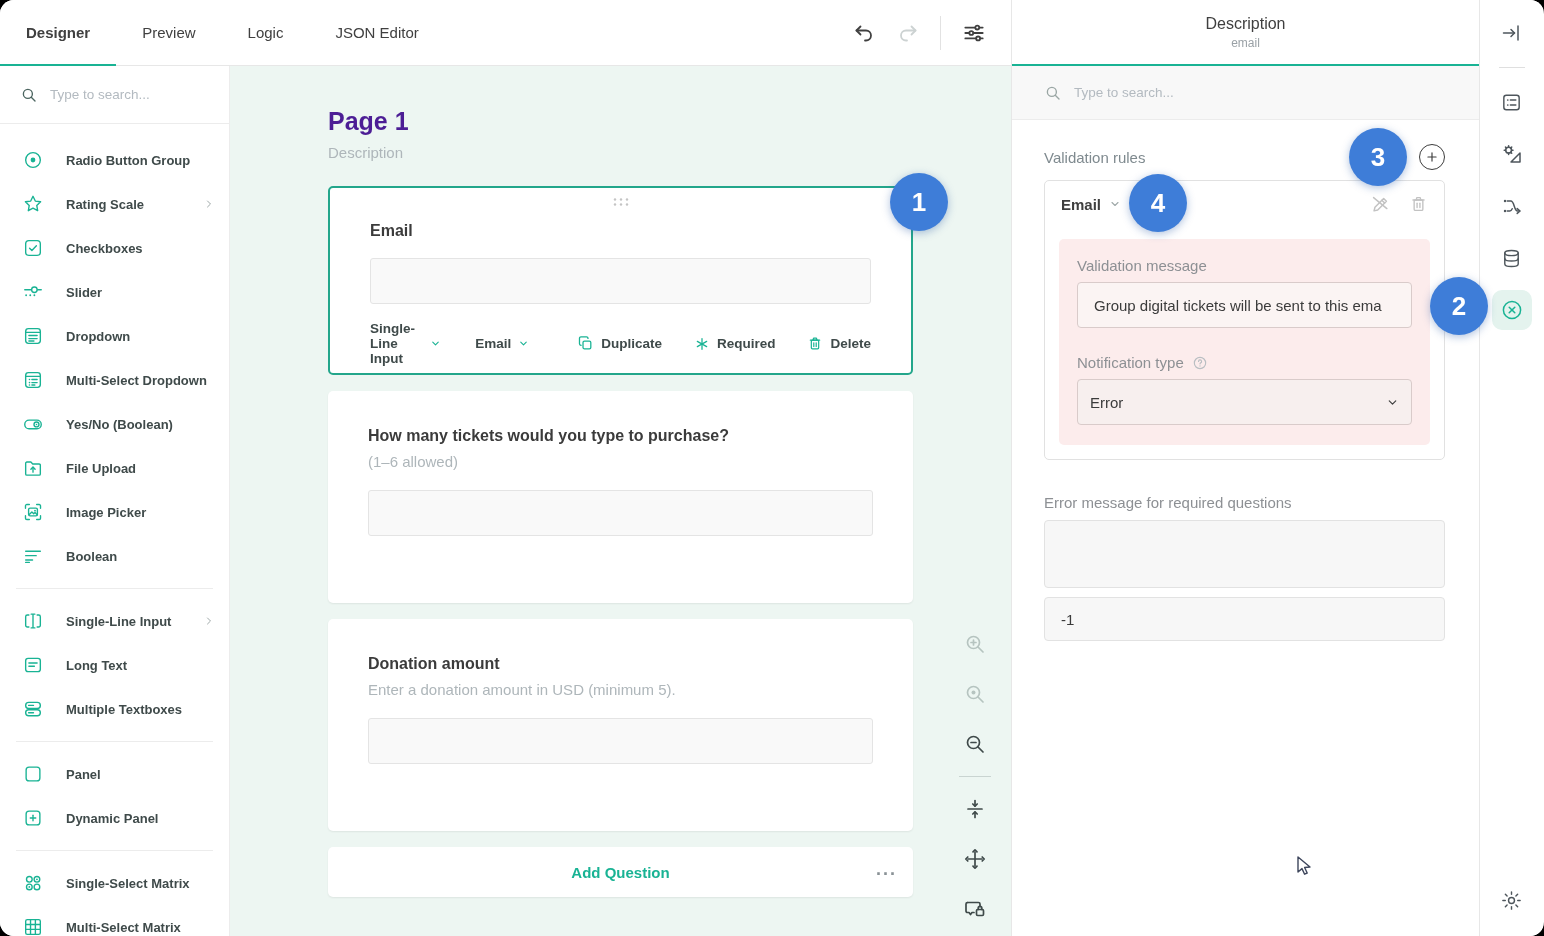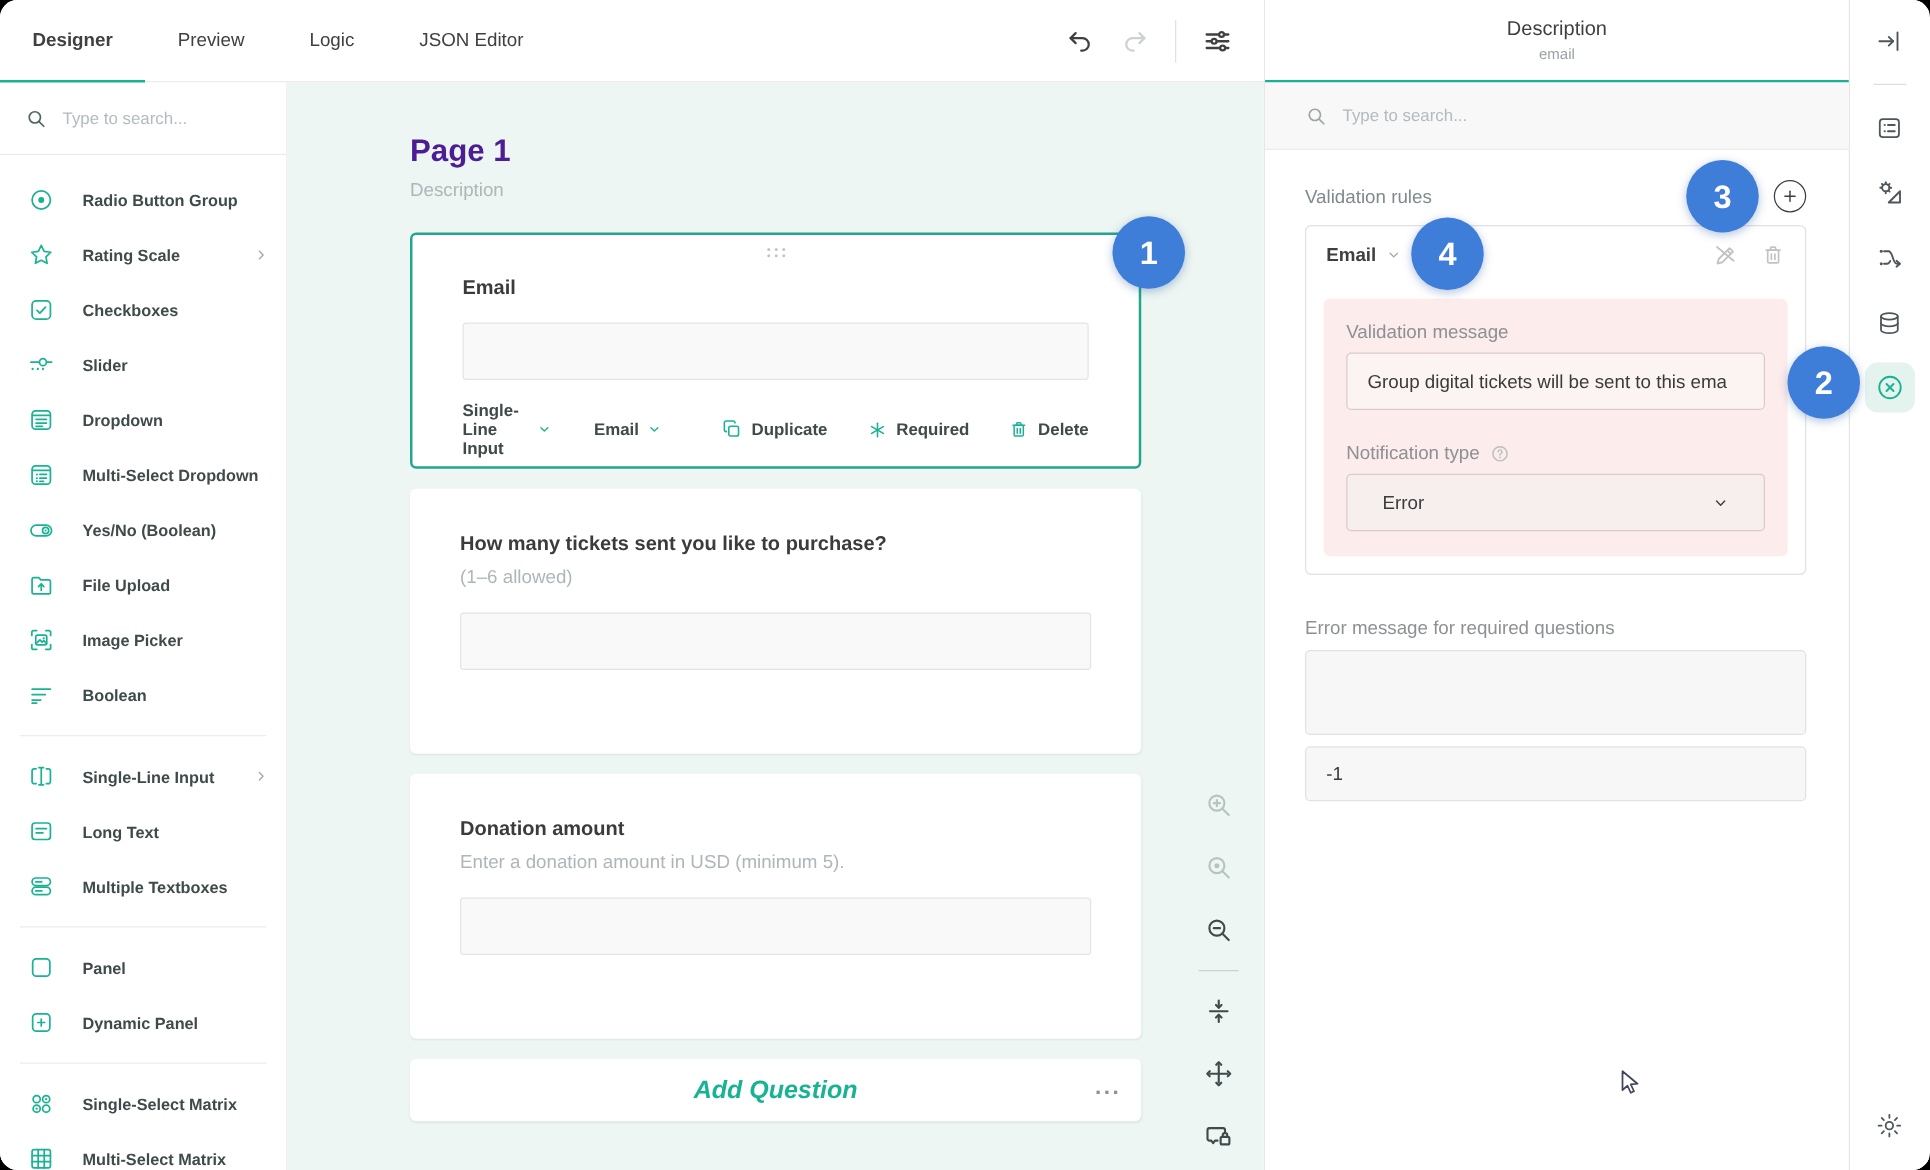--- a/index.html
+++ b/index.html
@@ -54,21 +54,21 @@
   .q-card.selected .q-title{padding-top:34px;}
   .q-desc{font-size:15px;color:var(--faint);margin-top:8px;}
   .q-input{height:46px;background:#f9f9f9;border:1px solid #e4e4e4;border-radius:3px;margin-top:20px;}
   .q-card.selected .q-input{margin-top:18px;}
   .q-footer{display:flex;align-items:center;margin-top:17px;font-size:13.5px;font-weight:700;color:#3f4a4a;}
   .qf-dd{display:flex;align-items:center;gap:7px;cursor:pointer;}
   .qf-dd .chev{color:var(--green);}
   .qf-btn{display:flex;align-items:center;gap:7px;cursor:pointer;color:#3f4a4a;}
   .qf-btn .qf-ic{color:var(--green);}
   .add-question{width:585px;height:50px;background:#fff;border-radius:5px;box-shadow:0 1px 2px rgba(0,0,0,.07);display:flex;align-items:center;justify-content:center;position:relative;margin-top:2px;cursor:pointer;}
-  .add-q-label{color:var(--green);font-weight:700;font-size:20px;font-style:italic;}
+  .add-q-label{color:var(--green);font-weight:700;font-size:15px;}
   .add-q-more{position:absolute;right:16px;top:12px;color:#8a9296;font-size:18px;letter-spacing:2px;font-weight:700;cursor:pointer;}
   .canvas-tools{position:absolute;top:566px;right:20px;display:flex;flex-direction:column;align-items:center;gap:26px;}
   .ct-btn{background:none;border:none;padding:0;cursor:pointer;color:#3f4a4a;}
   .ct-btn.disabled{color:#b6c4c0;}
   .ct-divider{width:32px;height:1px;background:#c9d4d1;margin:-6px 0;}
 
   
   .prop{width:468px;flex:none;display:flex;flex-direction:column;background:#fff;border-right:1px solid var(--border);}
   .prop-header{height:66px;flex:none;display:flex;flex-direction:column;align-items:center;justify-content:center;border-bottom:2px solid var(--green);}
   .prop-title{font-size:16px;color:#3f3f3f;}
@@ -80,21 +80,21 @@
   .rules-label{font-size:15px;color:#7f8a8f;}
   .plus-btn{width:26px;height:26px;border:1.5px solid #3d3d3d;border-radius:50%;background:none;display:flex;align-items:center;justify-content:center;cursor:pointer;color:#3d3d3d;}
   .rule-card{border:1px solid #e1e1e1;border-radius:5px;}
   .rule-head{display:flex;align-items:center;padding:12px 16px;height:46px;}
   .rule-type{font-size:15px;font-weight:700;color:#3f3f3f;display:flex;align-items:center;gap:8px;cursor:pointer;}
   .rule-type .chev{color:#9fa9a9;}
   .rule-head-icons{margin-left:auto;display:flex;align-items:center;gap:18px;color:#c2c2c2;}
   .rule-pink{margin:12px 14px 14px;background:var(--pink);border-radius:5px;padding:18px 18px 20px;}
   .pink-label{font-size:15px;color:#8d9094;display:flex;align-items:center;gap:8px;}
   .pink-input{margin-top:8px;height:46px;background:#fbf4f3;border:1px solid #d9cbca;border-radius:4px;display:flex;align-items:center;padding:0 16px;font-size:15px;color:#3b3b3b;white-space:nowrap;overflow:hidden;cursor:text;}
-  .pink-select{margin-top:8px;height:46px;background:#f7efee;border:1px solid #d9cbca;border-radius:4px;display:flex;align-items:center;padding:0 28px;font-size:15px;color:#3b3b3b;cursor:pointer;text-align:center;}
+  .pink-select{margin-top:8px;height:46px;background:#f7efee;border:1px solid #d9cbca;border-radius:4px;display:flex;align-items:center;padding:0 12px;font-size:15px;color:#3b3b3b;cursor:pointer;text-align:center;}
   .pink-select .chev{margin-left:auto;color:#3f3f3f;}
   .nt-label{margin-top:26px;}
   .help-icon{color:#b9bec2;}
   .section-label{font-size:15px;color:#8d9094;margin-top:34px;}
   .big-textarea{margin-top:9px;height:68px;background:#f7f7f7;border:1px solid #e2e2e2;border-radius:4px;cursor:text;}
   .small-input{margin-top:9px;height:44px;background:#f7f7f7;border:1px solid #e2e2e2;border-radius:4px;display:flex;align-items:center;padding:0 16px;font-size:15px;color:#3b3b3b;cursor:text;}
 
   
   .rail{width:63px;flex:none;background:#fff;display:flex;flex-direction:column;align-items:center;padding-top:13px;}
   .rail-btn{width:40px;height:40px;border:none;background:none;display:flex;align-items:center;justify-content:center;color:#4e565c;cursor:pointer;margin-bottom:12px;border-radius:10px;padding:0;}
@@ -439,21 +439,21 @@
                     </svg>
                   </span>
                 <span>Delete</span>
               </div>
             </div>
           </div>
         </div>
 
         <div class="q-card" style="height:212px;">
           <div class="inner">
-            <div class="q-title">How many tickets sent you like to purchase?</div>
+            <div class="q-title">How many tickets would you type to purchase?</div>
             <div class="q-desc">(1–6 allowed)</div>
             <div class="q-input"></div>
           </div>
         </div>
 
         <div class="q-card" style="height:212px;">
           <div class="inner">
             <div class="q-title">Donation amount</div>
             <div class="q-desc">Enter a donation amount in USD (minimum 5).</div>
             <div class="q-input"></div>

